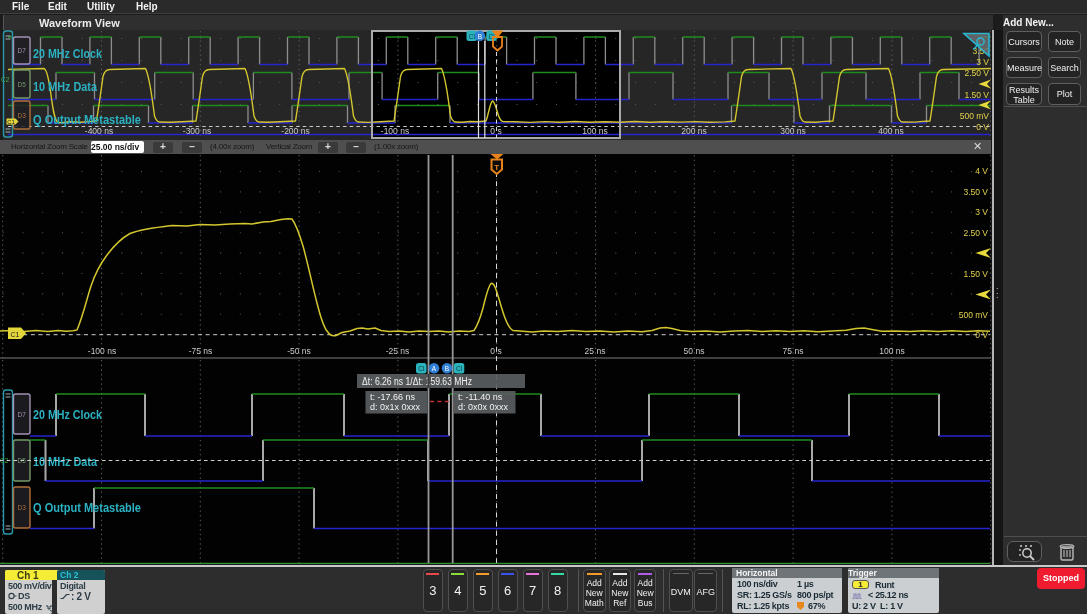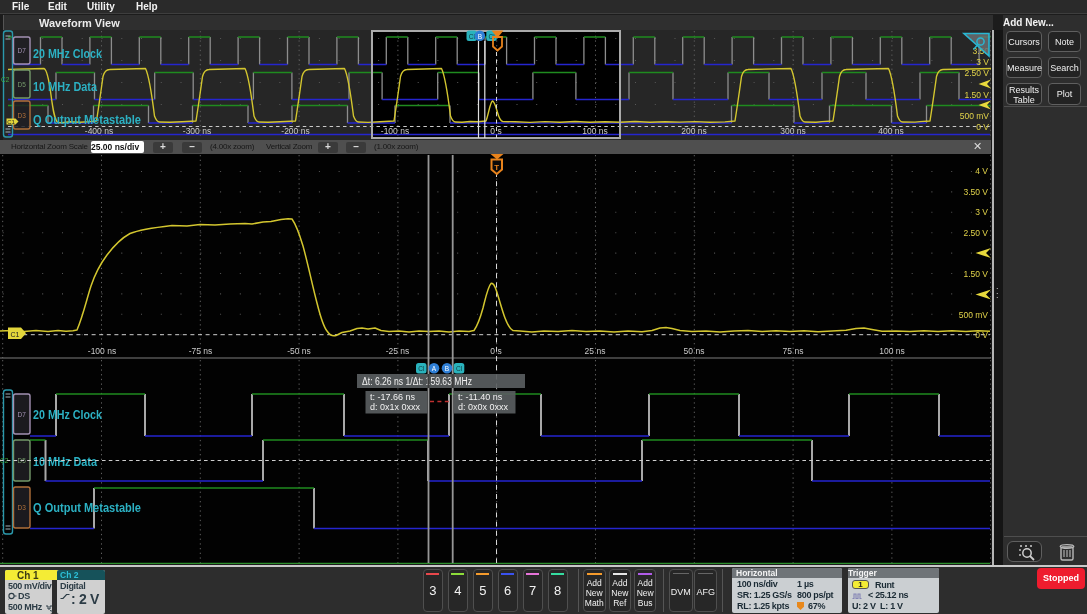--- a/index.html
+++ b/index.html
@@ -219,21 +219,21 @@
           <path d="M5 7.5 l3 1" stroke="#2c3c46" stroke-width="1"></path>
         </svg>
     </div>
 
     <div class="abs" style="left:57px;top:3px;width:48px;height:44px;background:#d0d0d0;border-radius:2px">
       <div class="abs" style="left:0;top:0;width:48px;height:10px;background:#16525a;border-radius:2px 2px 0 0;font-size:8.5px;font-weight:bold;color:#2cc0d8;padding-left:3px">Ch 2</div>
       <div class="abs" style="left:3px;top:10.5px;font-size:9px;font-weight:bold;color:#2c3c46;letter-spacing:-0.3px">Digital</div>
       <svg class="abs" style="left:3px;top:23px" width="10" height="7" viewBox="0 0 10 7">
           <path d="M0.5 5.5 h2.5 l3.5 -4 h3" stroke="#2c3c46" stroke-width="1.2" fill="none"></path>
         </svg>
-        <div class="abs" style="left:14px;top:21px;font-size:14px;font-weight:bold;color:#2c3c46;letter-spacing:-0.3px">: 2 V</div>
+        <div class="abs" style="left:14px;top:21px;font-size:10px;font-weight:bold;color:#2c3c46;letter-spacing:-0.3px">: 2 V</div>
     </div>
     <div class="btn" style="left:422.9px;top:1.5px;width:20px;height:43px;background:#272727;border-color:#4f4f4f">
         <div class="abs" style="left:2.5px;top:3px;width:13px;height:2px;background:#e8474b"></div>
         <div class="abs" style="left:0;top:13px;width:18px;text-align:center;font-size:13px;color:#f2f2f2">3</div>
       </div>
       <div class="btn" style="left:447.8px;top:1.5px;width:20px;height:43px;background:#272727;border-color:#4f4f4f">
         <div class="abs" style="left:2.5px;top:3px;width:13px;height:2px;background:#8ddc3a"></div>
         <div class="abs" style="left:0;top:13px;width:18px;text-align:center;font-size:13px;color:#f2f2f2">4</div>
       </div>
       <div class="btn" style="left:472.8px;top:1.5px;width:20px;height:43px;background:#272727;border-color:#4f4f4f">

